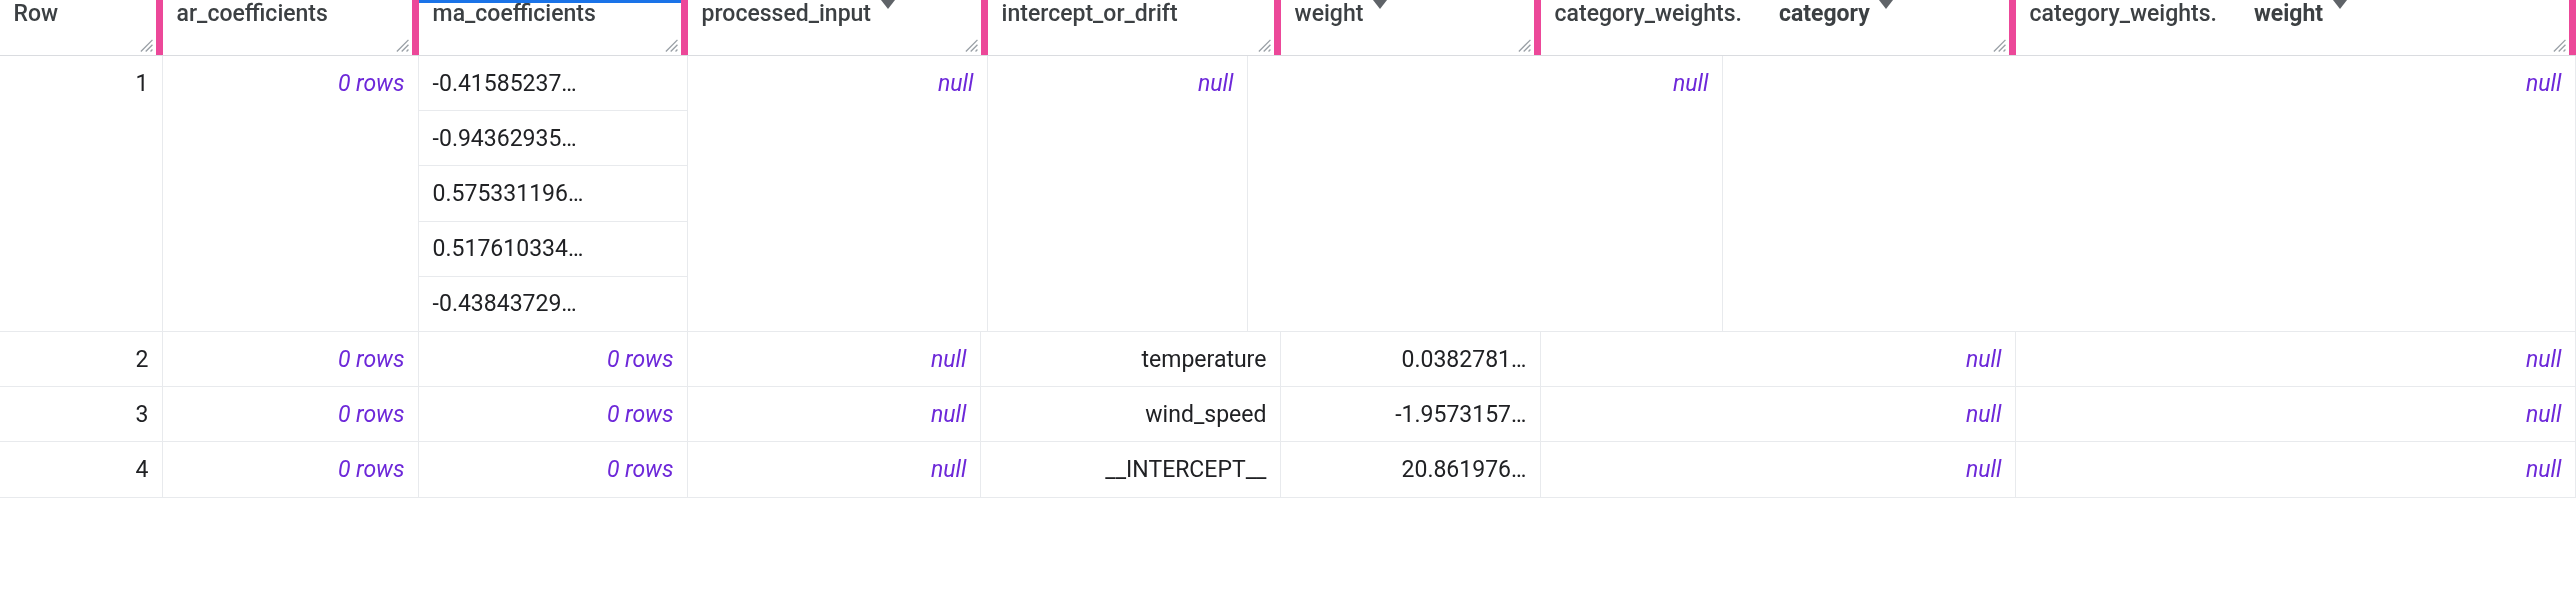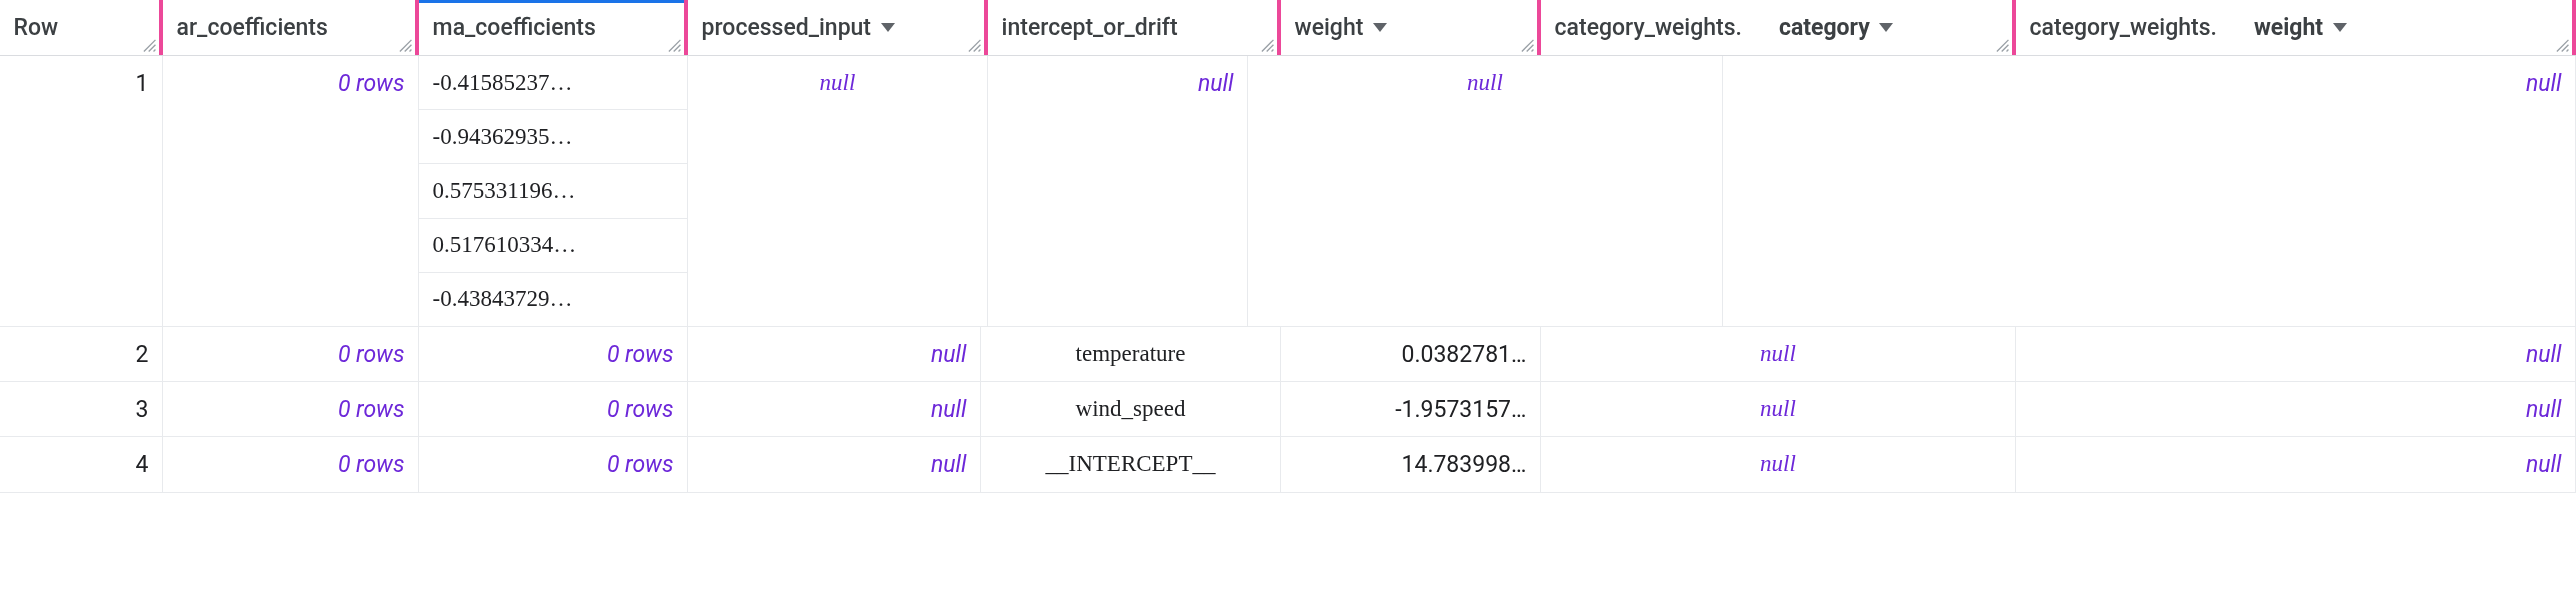--- a/index.html
+++ b/index.html
@@ -12,25 +12,24 @@
   }
   .table-wrap { width: 2576px; }
   .header-row {
     display: flex;
     border-bottom: 1px solid #dadce0;
     height: 56px;
   }
   .hcell {
     position: relative;
     display: flex;
-    align-items: center;
     padding: 0 13.6px;
     color: #3c4043;
     font-weight: 500;
-    border-right: 4px solid #ec4899;
+    border-right: 7px solid #ec4899;
     white-space: nowrap;
   }
   .hcell:last-child { flex: 1; }
   .hcell .label { flex: 0 0 auto; }
   .hcell .label b { font-weight: 700; margin-left: 37px; }
   .active-top { position:absolute; left:0; right:0; top:-1px; height:3.9px; background:#1a73e8; }
   .resize-grip {
     position: absolute;
     right: 1.9px;
     bottom: 1.9px;
@@ -51,21 +50,21 @@
   }
   .cell {
     position: relative;
     border-right: 1px solid #e8eaed;
     padding: 13.6px 13.6px;
     display: flex;
     align-items: flex-start;
   }
   .cell:last-child { flex:1; }
   .right { justify-content: flex-end; text-align: right; }
-  .left { justify-content: center; text-align: left; font-family: Liberation Serif, serif; }
+  .left { justify-content: flex-end; text-align: left; }
   .muted { color: #6d28d9; font-style: italic; }
   .subcells { width: 100%; }
   .subcell {
     padding: 13.6px 13.6px;
     border-bottom: 1px solid #e8eaed;
     text-align: left;
   }
   .subcell:first-child { padding-top:0; }
   .subcell:last-child { border-bottom: none; padding-bottom:0;}
   
@@ -251,21 +250,21 @@
         <div class="cell w-ma right">
           <span class="muted">0 rows</span>
         </div>
         <div class="cell w-int right">
           <span class="muted">null</span>
         </div>
         <div class="cell w-pi left">
           <span>__INTERCEPT__</span>
         </div>
         <div class="cell w-wt right">
-          <span>14.783998…</span>
+          <span>20.861976…</span>
         </div>
         <div class="cell w-cat left">
           <span class="muted">null</span>
         </div>
         <div class="cell w-cwt right">
           <span class="muted">null</span>
         </div>
       </div>
     </div>
 

